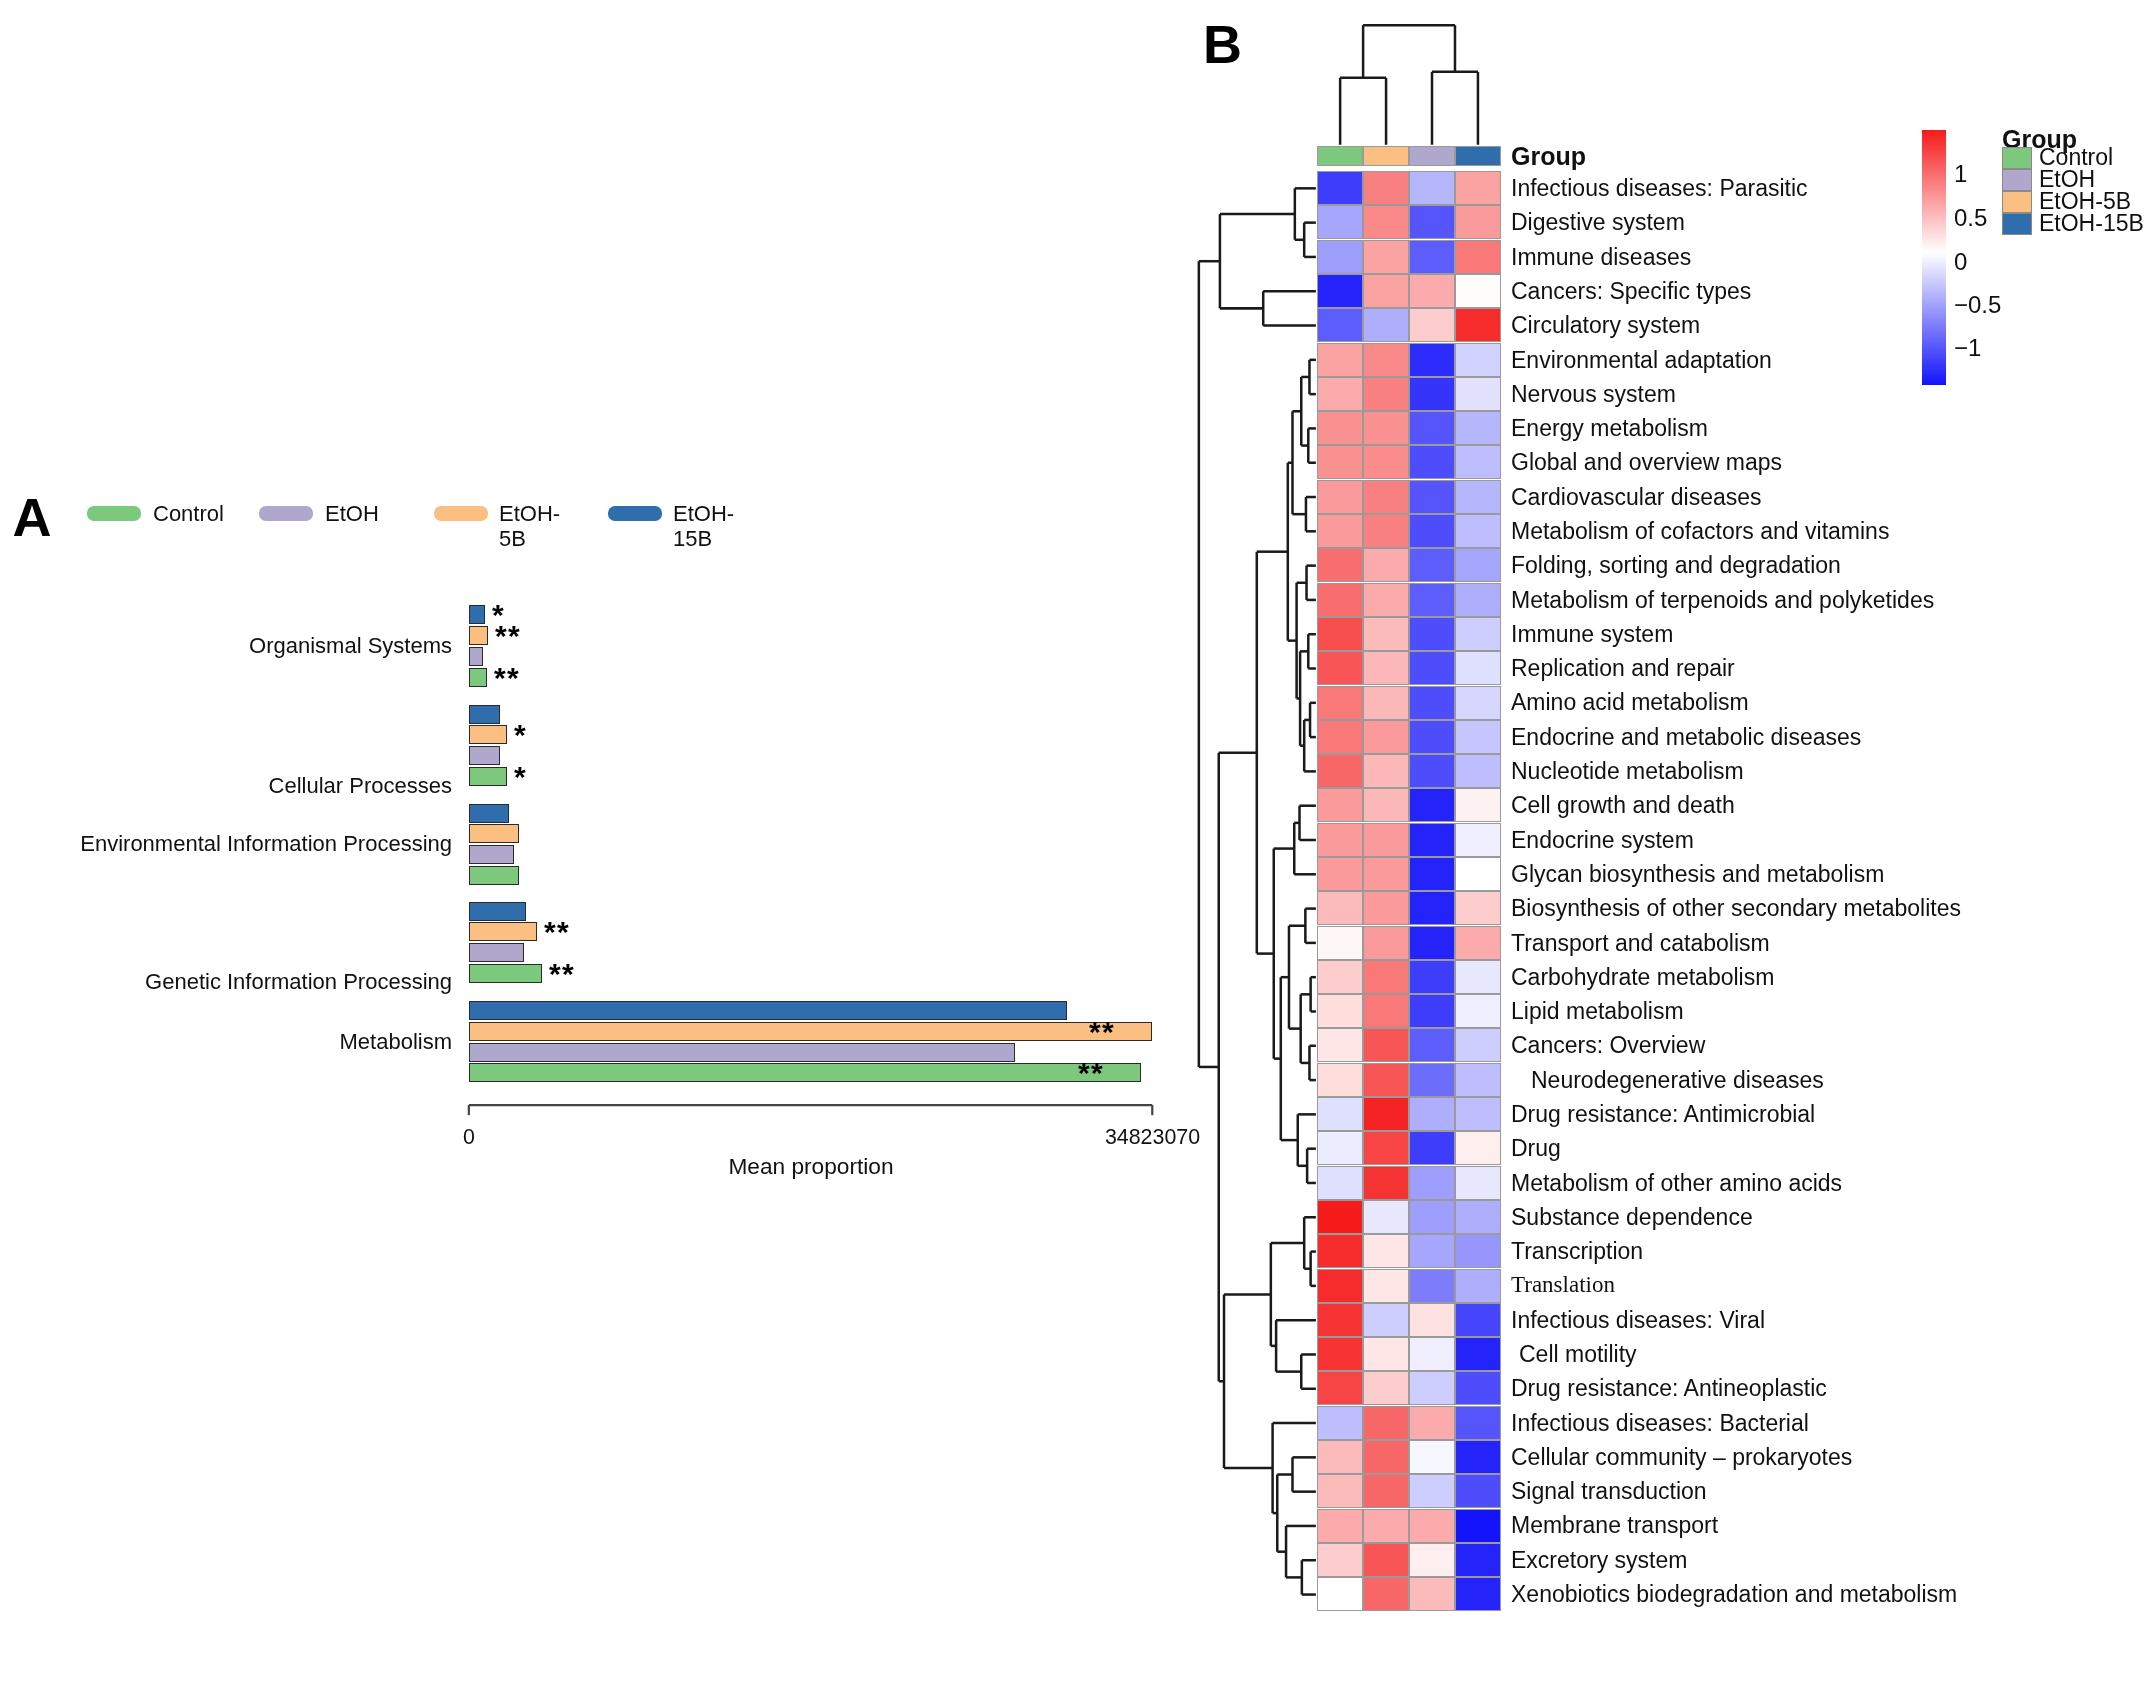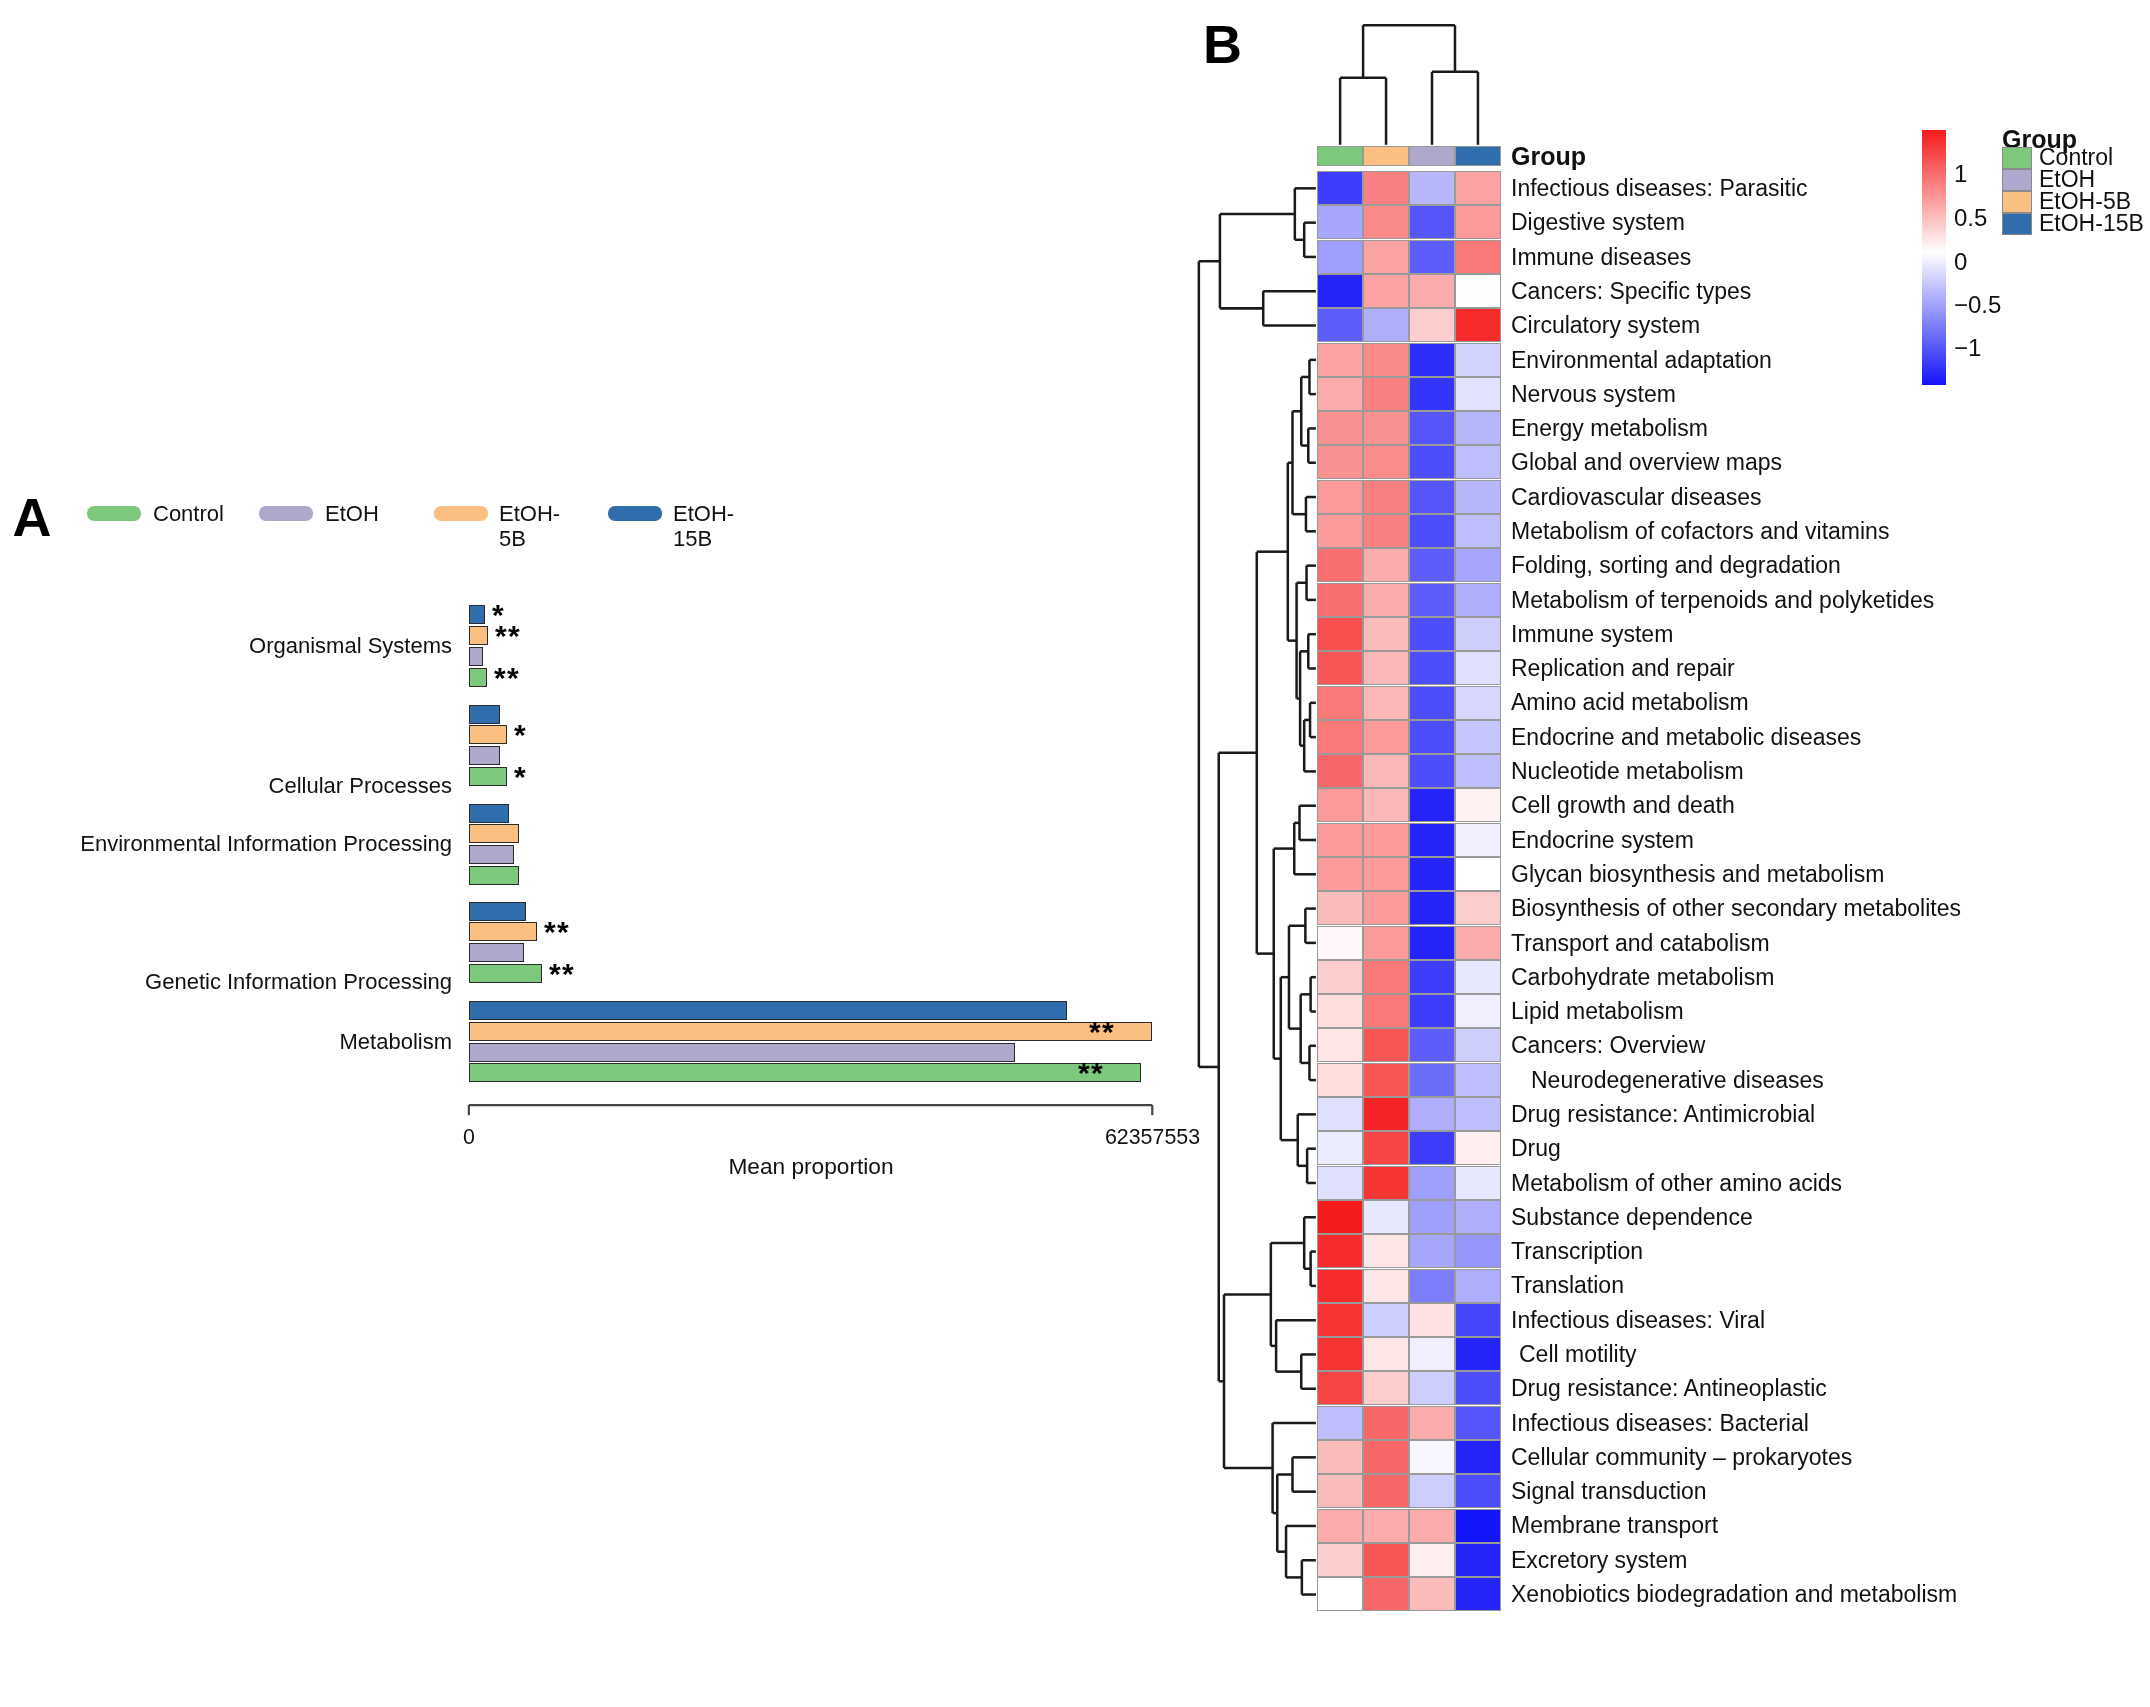--- a/index.html
+++ b/index.html
@@ -206,21 +206,21 @@
       <div class="star" style="left: 549px; top: 959px;">**</div>
       <div class="cat-label" style="top: 1029px;">Metabolism</div>
       <div class="bar" style="left: 469px; top: 1001px; width: 598px; background: rgb(47, 109, 172);"></div>
       <div class="bar" style="left: 469px; top: 1022px; width: 683px; background: rgb(251, 192, 129);"></div>
       <div class="star" style="left: 1089px; top: 1017px;">**</div>
       <div class="bar" style="left: 469px; top: 1043px; width: 546px; background: rgb(176, 167, 205);"></div>
       <div class="bar" style="left: 469px; top: 1063px; width: 672px; background: rgb(124, 200, 124);"></div>
       <div class="star" style="left: 1078px; top: 1058px;">**</div>
     </div>
   <div class="abs tick-label" style="left:450px;width:38px;text-align:center;top:1125px;">0</div>
-  <div class="abs tick-label" style="left:1058px;width:189px;text-align:center;top:1125px;">62357553</div>
+  <div class="abs tick-label" style="left:1058px;width:189px;text-align:center;top:1125px;">34823070</div>
   <div class="abs xlabel" style="left:685px;width:252px;top:1153px;">Mean proportion</div>
 
   <div class="abs panel-letter" style="left:1203px;top:12.6px;">B</div>
   <div class="abs" id="b-groupbar">
       <div class="gb-cell" style="left: 1317px; top: 146px; width: 46px; height: 19.5px; background: rgb(124, 200, 124);"></div>
       <div class="gb-cell" style="left: 1363px; top: 146px; width: 46px; height: 19.5px; background: rgb(251, 192, 129);"></div>
       <div class="gb-cell" style="left: 1409px; top: 146px; width: 46px; height: 19.5px; background: rgb(176, 167, 205);"></div>
       <div class="gb-cell" style="left: 1455px; top: 146px; width: 46px; height: 19.5px; background: rgb(47, 109, 172);"></div>
     </div>
   <div class="abs row-label bold" style="left:1511px;top:143px;font-size:25px;">Group</div>
@@ -420,21 +420,21 @@
       <div class="row-label" style="left: 1511px; top: 930px;">Transport and catabolism</div>
       <div class="row-label" style="left: 1511px; top: 964px;">Carbohydrate metabolism</div>
       <div class="row-label" style="left: 1511px; top: 998px;">Lipid metabolism</div>
       <div class="row-label" style="left: 1511px; top: 1032px;">Cancers: Overview</div>
       <div class="row-label" style="left: 1511px; top: 1067px; margin-left: 20px;">Neurodegenerative diseases</div>
       <div class="row-label" style="left: 1511px; top: 1101px;">Drug resistance: Antimicrobial</div>
       <div class="row-label" style="left: 1511px; top: 1135px;">Drug</div>
       <div class="row-label" style="left: 1511px; top: 1170px;">Metabolism of other amino acids</div>
       <div class="row-label" style="left: 1511px; top: 1204px;">Substance dependence</div>
       <div class="row-label" style="left: 1511px; top: 1238px;">Transcription</div>
-      <div class="row-label" style="left: 1511px; top: 1272px;">Translation</div>
+      <div class="row-label" style="left: 1511px; top: 1272px; font-family: Liberation Serif, serif;">Translation</div>
       <div class="row-label" style="left: 1511px; top: 1307px;">Infectious diseases: Viral</div>
       <div class="row-label" style="left: 1511px; top: 1341px; margin-left: 8px;">Cell motility</div>
       <div class="row-label" style="left: 1511px; top: 1375px;">Drug resistance: Antineoplastic</div>
       <div class="row-label" style="left: 1511px; top: 1410px;">Infectious diseases: Bacterial</div>
       <div class="row-label" style="left: 1511px; top: 1444px;">Cellular community – prokaryotes</div>
       <div class="row-label" style="left: 1511px; top: 1478px;">Signal transduction</div>
       <div class="row-label" style="left: 1511px; top: 1512px;">Membrane transport</div>
       <div class="row-label" style="left: 1511px; top: 1547px;">Excretory system</div>
       <div class="row-label" style="left: 1511px; top: 1581px;">Xenobiotics biodegradation and metabolism</div>
     </div>

